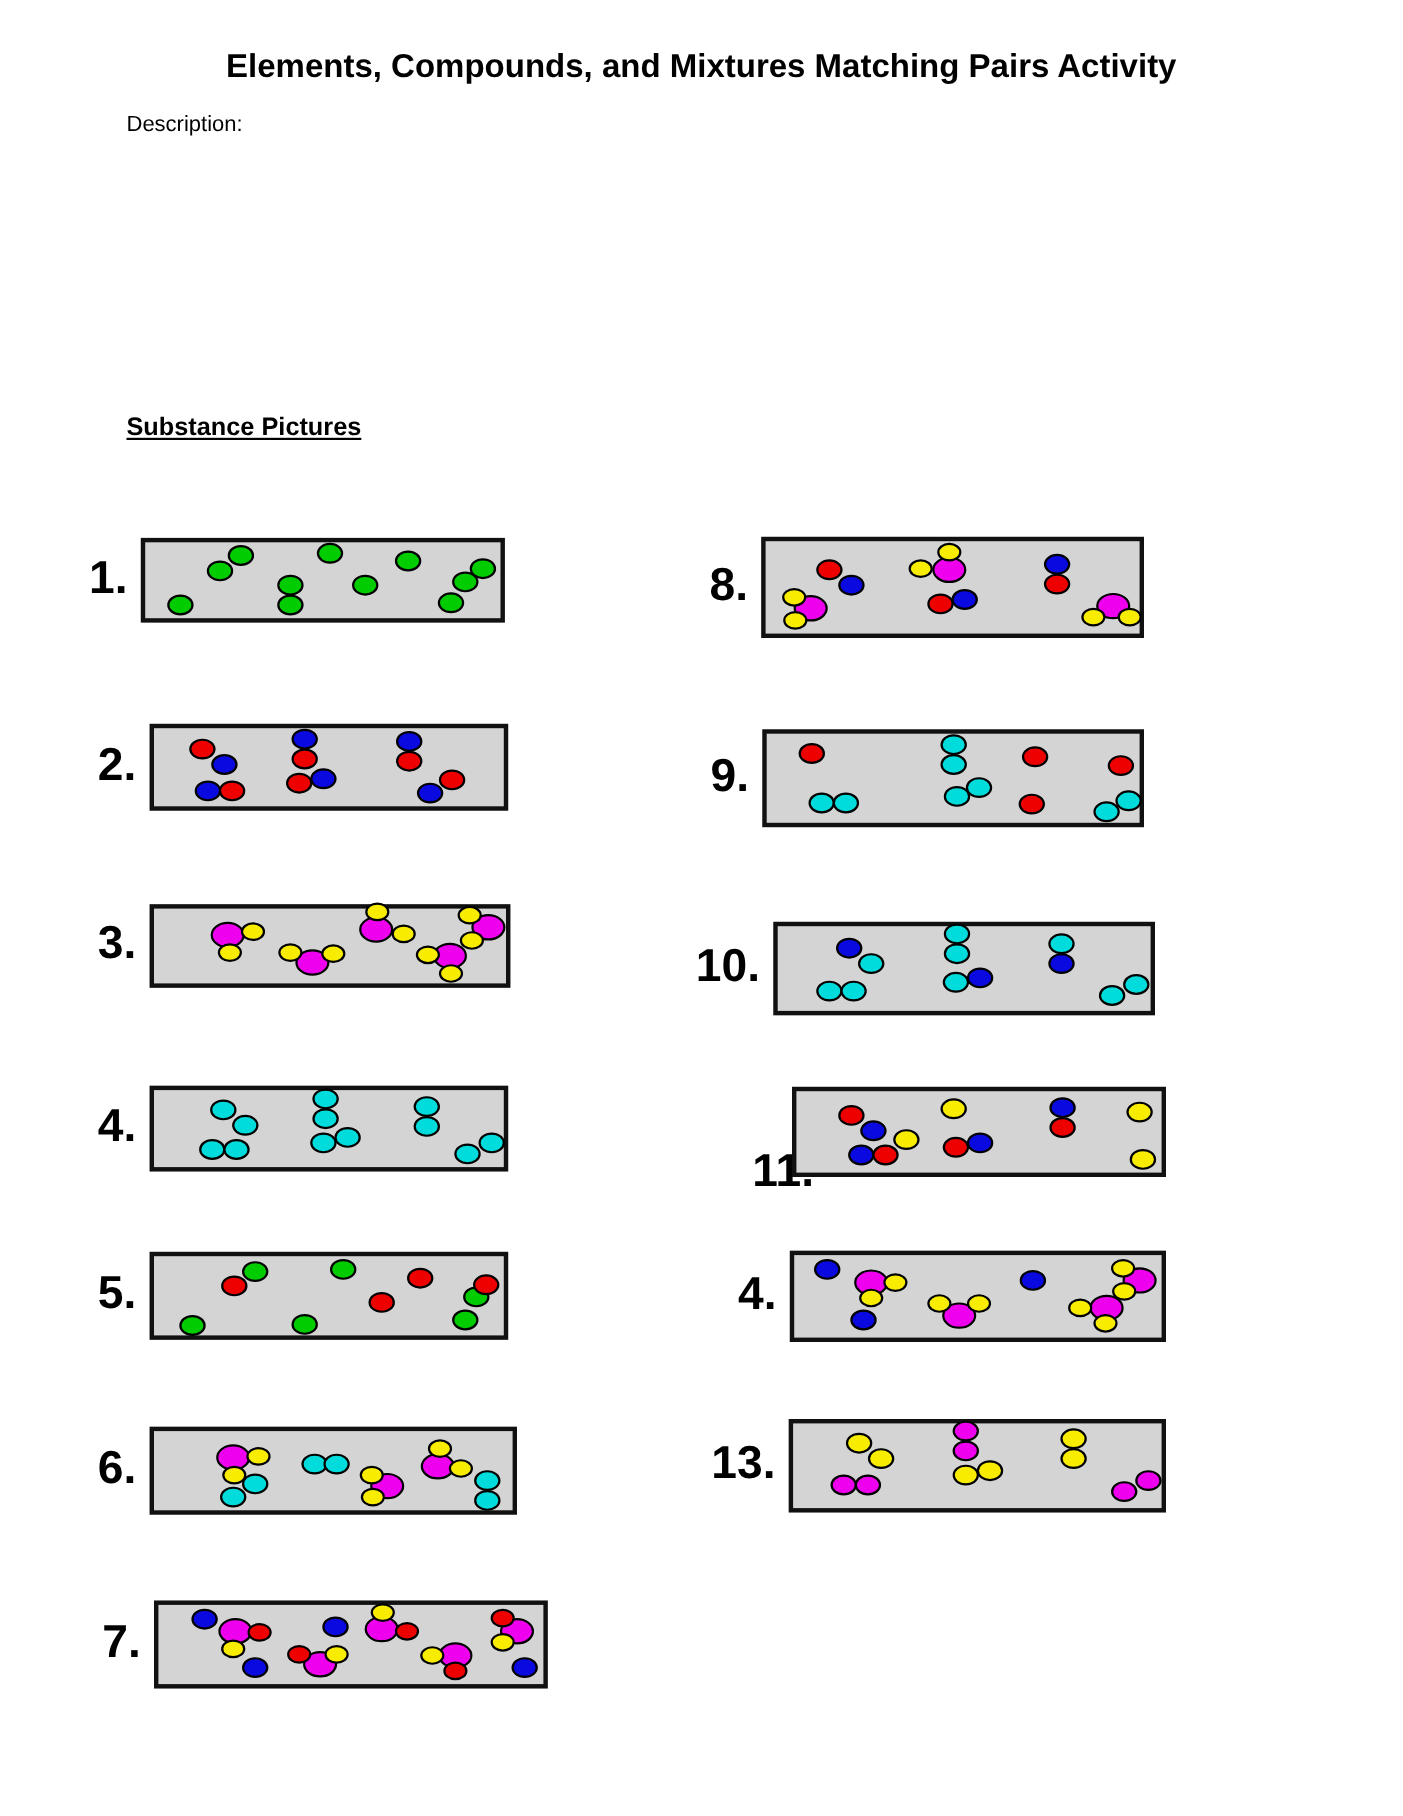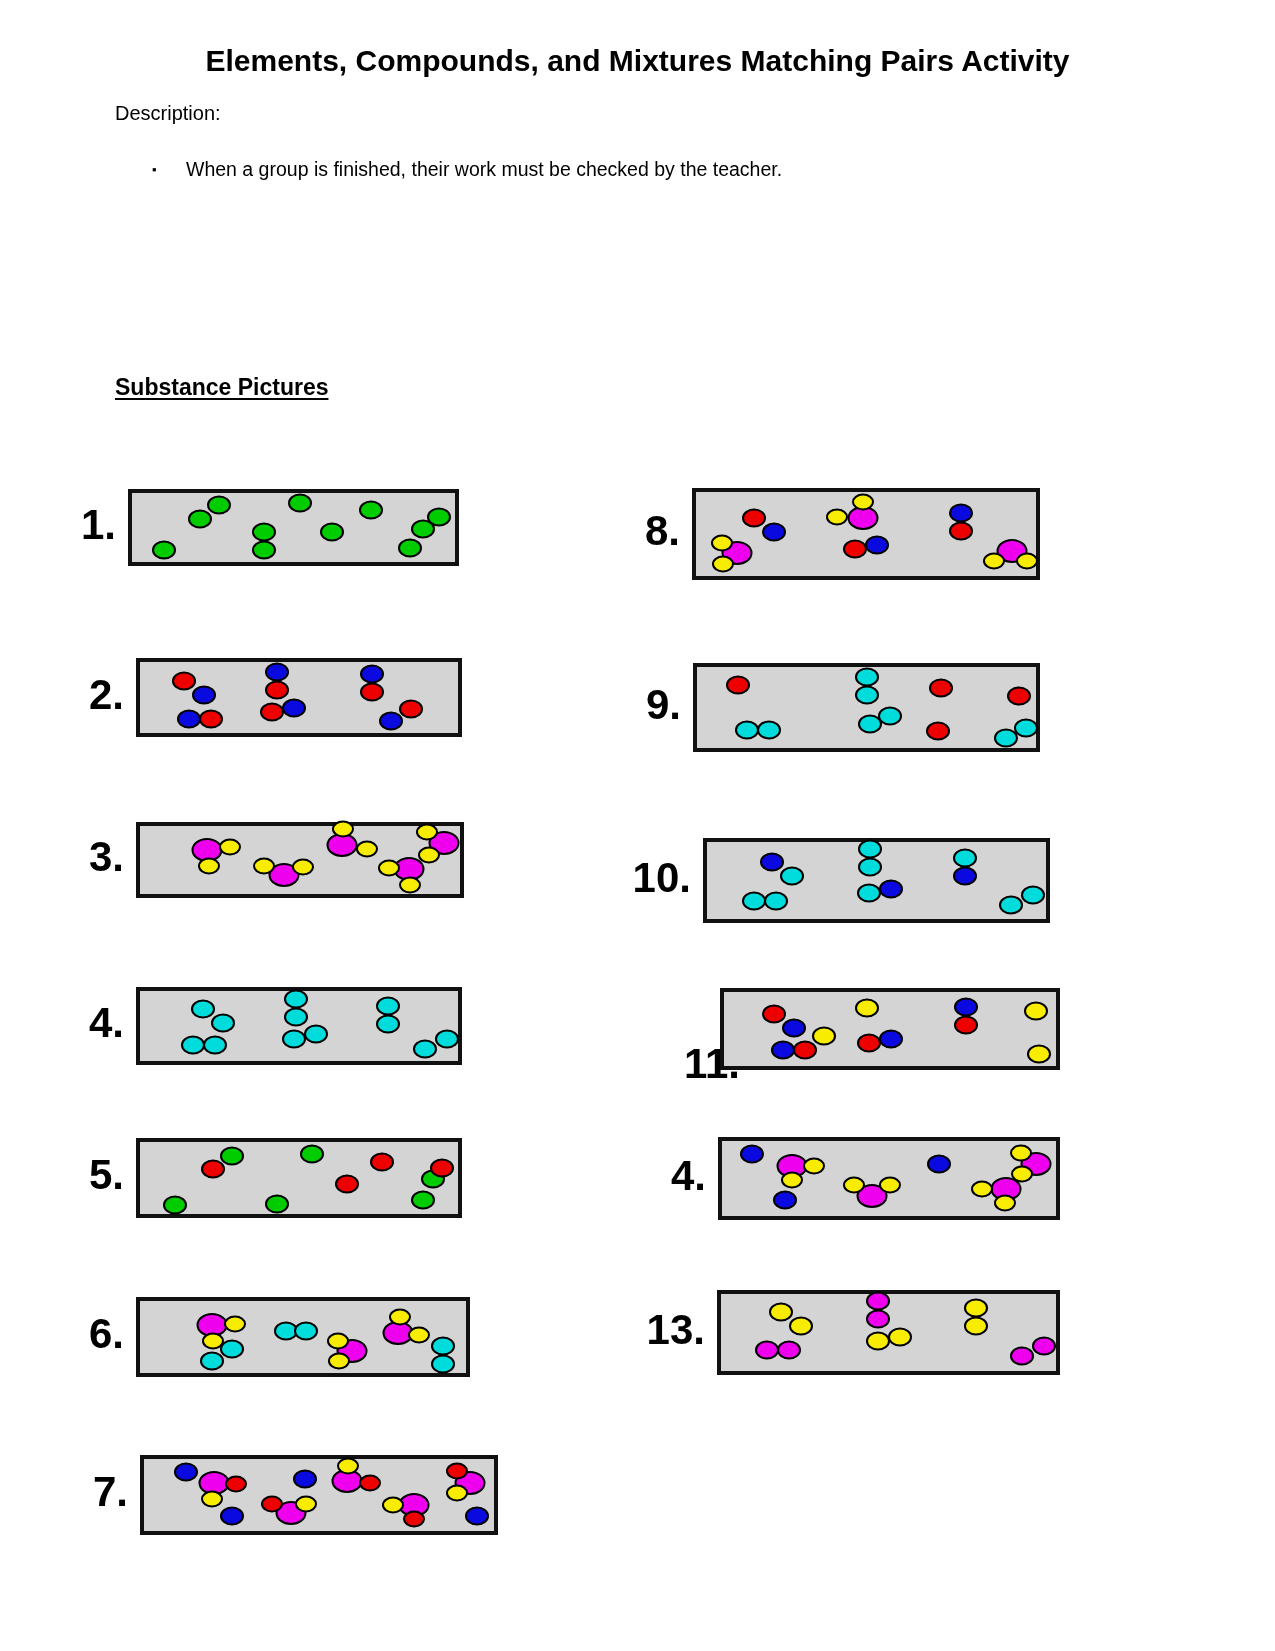--- a/index.html
+++ b/index.html
@@ -57,21 +57,20 @@
     transform:translate(-50%,-50%);
   }
 </style>
 </head>
 <body>
 
 <div id="page">
   <div id="title">Elements, Compounds, and Mixtures Matching Pairs Activity</div>
   <div id="directions-label">Description:</div>
   <ul id="directions-list">
-      <li>When a group is finished, their work must be checked by the teacher.</li>
     </ul>
   <div id="section-header">Substance Pictures</div>
   <div id="boxes">
       <div class="num-label" style="left: 24px; top: 500.5px;">1.</div>
       <div class="sbox" style="left: 128px; top: 489px; width: 331px; height: 77px; background: rgb(212, 212, 212); border-color: rgb(17, 17, 17);">
         <div class="mol" style="left: 21%; top: 38%;">
           <div class="atom" style="width: 24px; height: 19px; left: 0px; top: 0px; background: rgb(0, 204, 0);"></div>
         </div>
         <div class="mol" style="left: 27%; top: 17%;">
           <div class="atom" style="width: 24px; height: 19px; left: 0px; top: 0px; background: rgb(0, 204, 0);"></div>

